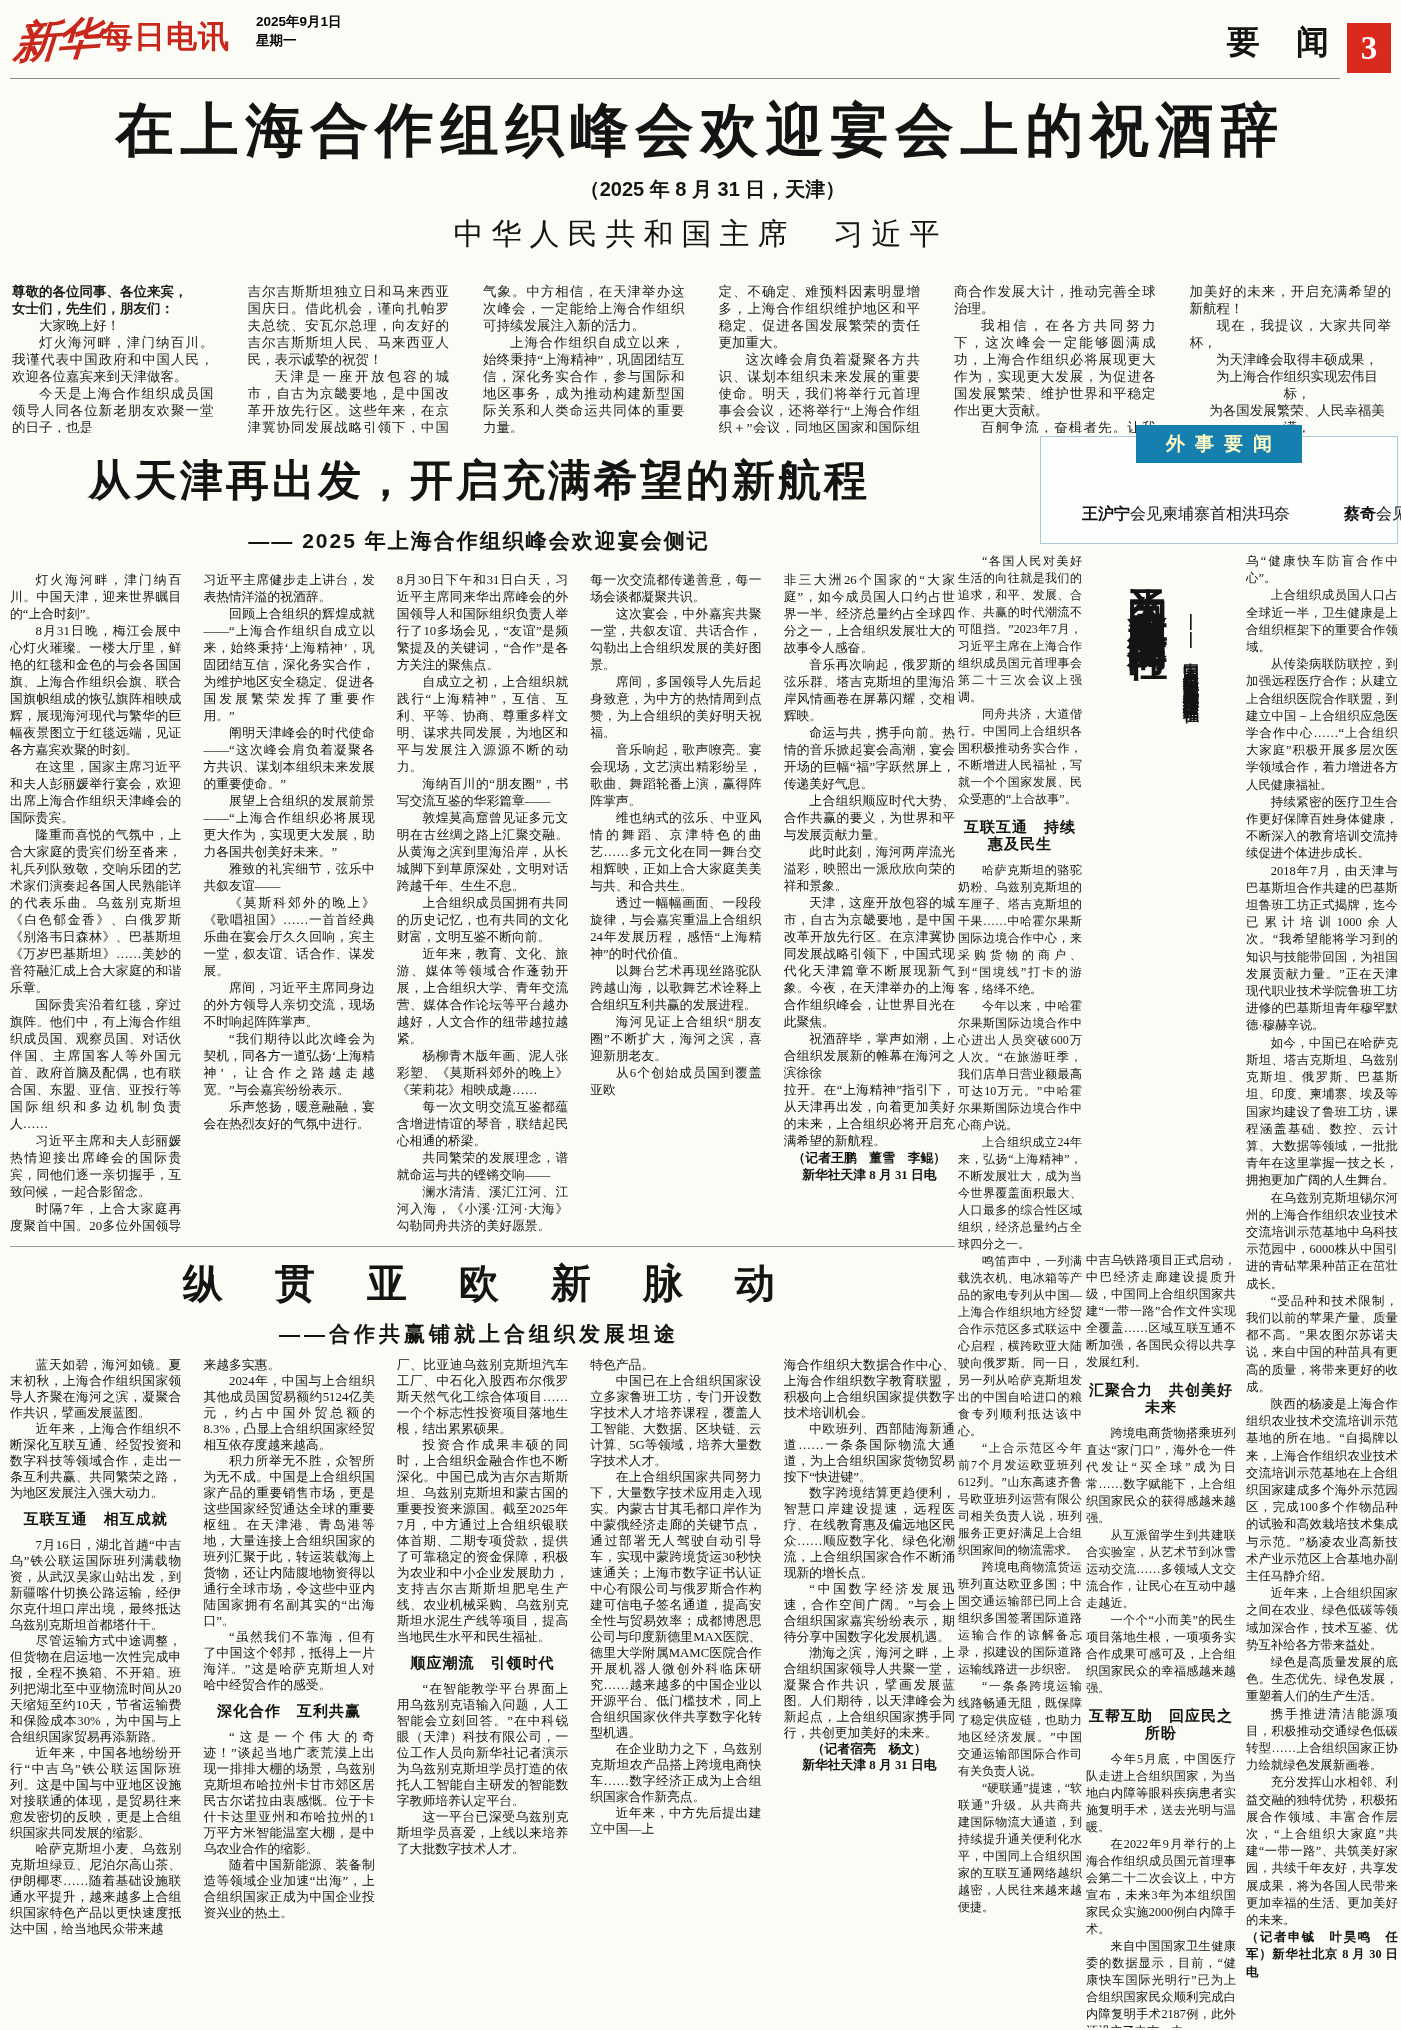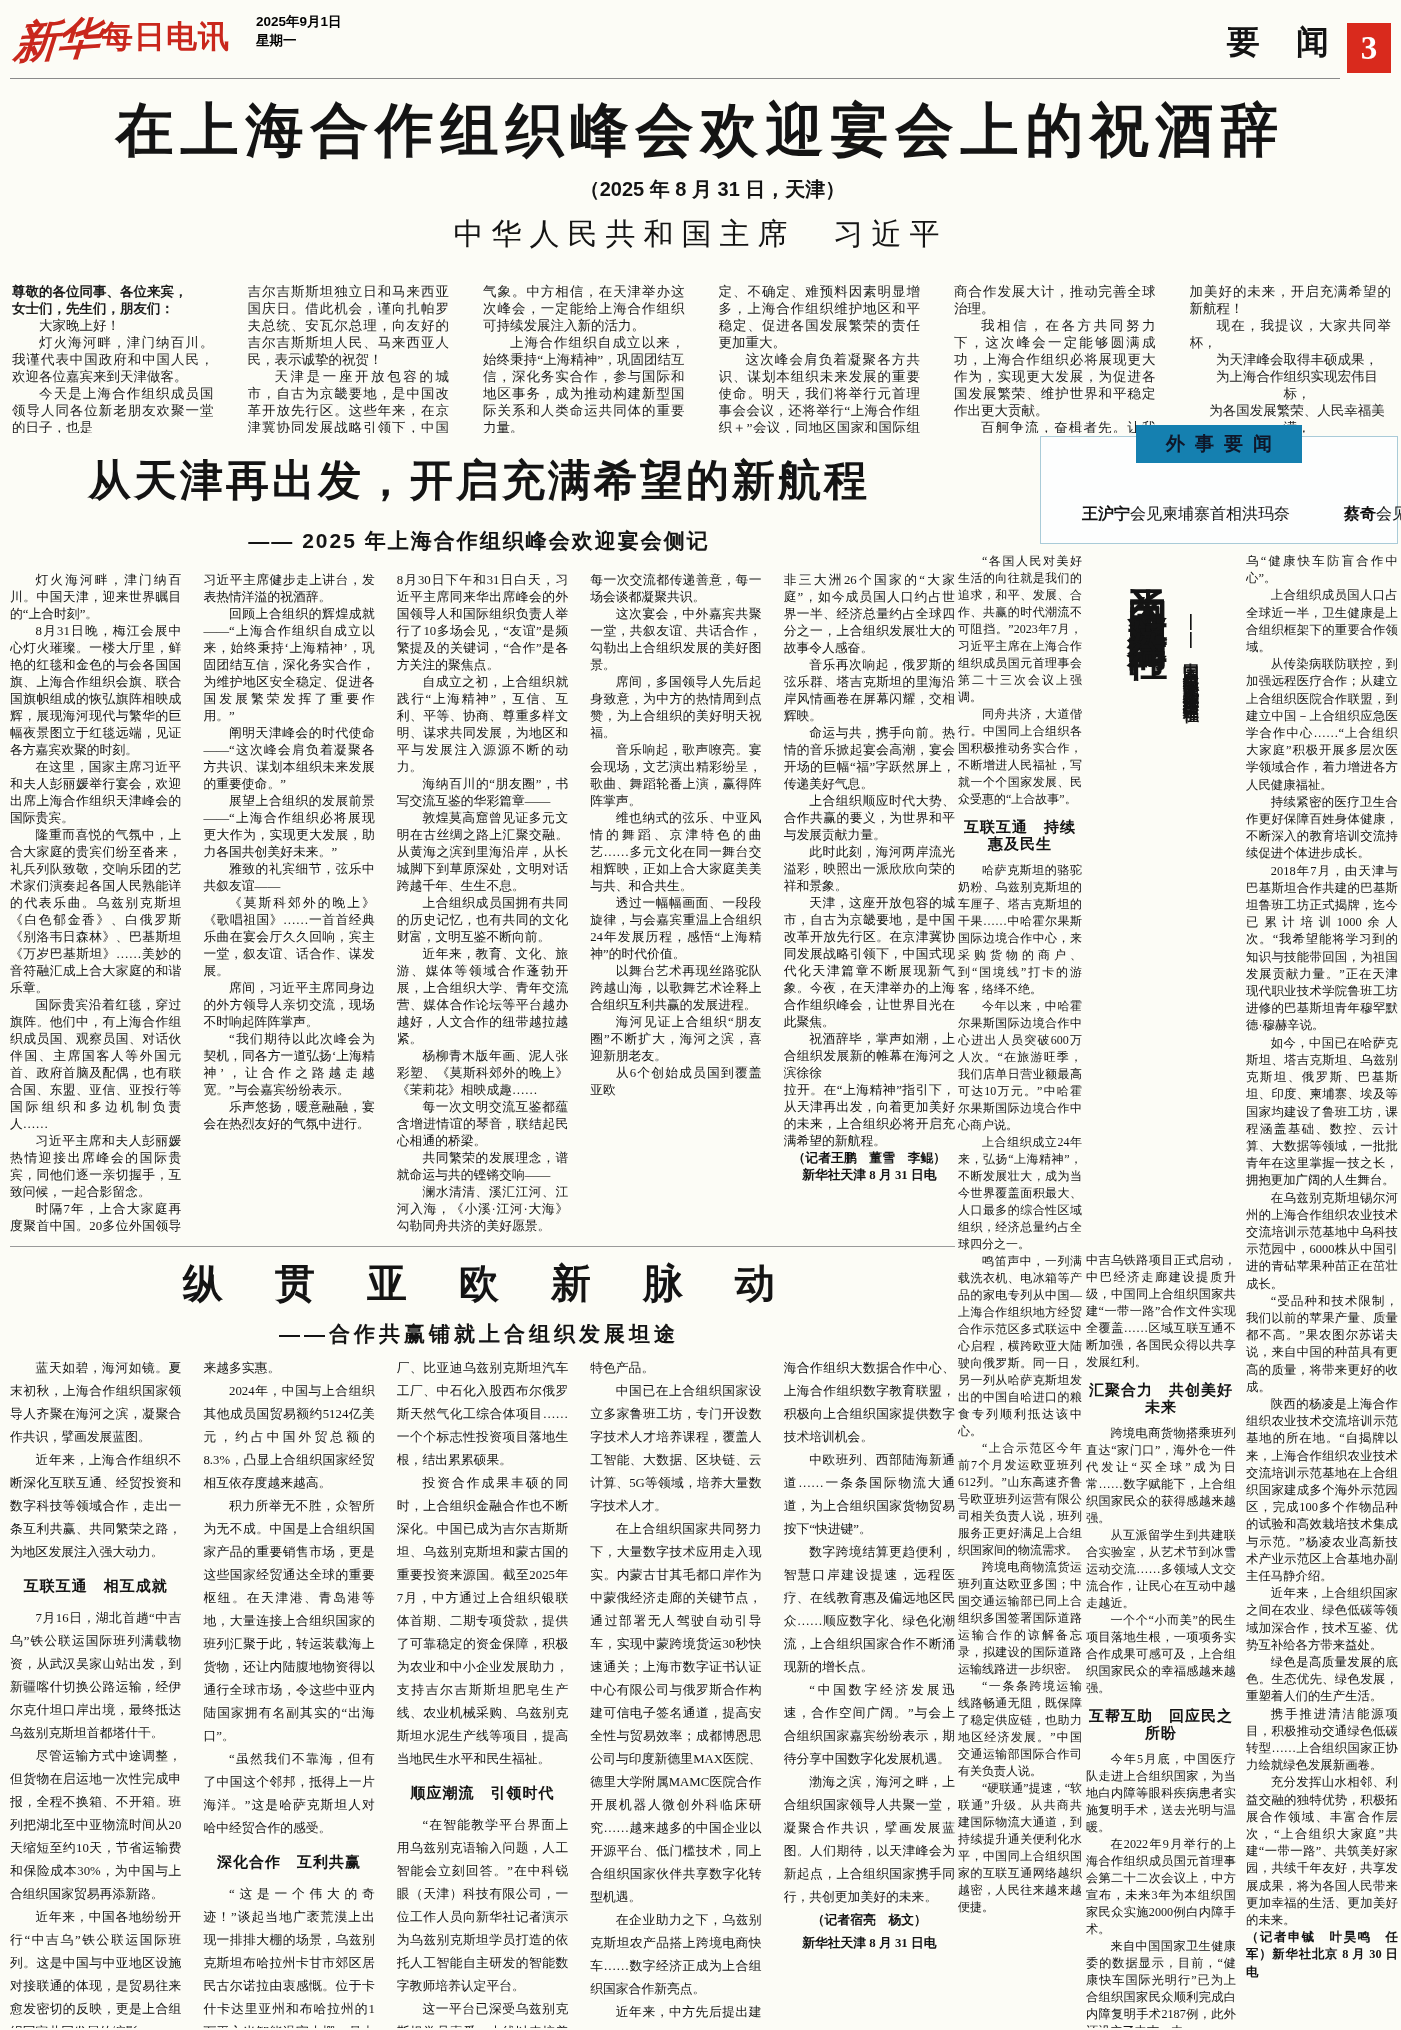--- a/index.html
+++ b/index.html
@@ -52,21 +52,21 @@
               font-size:43px; font-weight:900; letter-spacing:3px; }
   .sl-sub { position:absolute; top:527px; left:0; width:958px; text-align:center;
             font-size:21px; font-weight:bold; font-family:"Liberation Sans",sans-serif; letter-spacing:2px; }
   .cols-sl { position:absolute; top:572px; left:10px; width:945px; height:660px; gap:22px; }
   .cols-sl .col { flex:1; font-size:12.8px; line-height:17px; height:660px; }
 
   
   .fbox { position:absolute; left:1040px; top:436px; width:358px; height:108px;
           border:1px solid #a9cbd8; background:#fdfefe; }
   .ftab { position:absolute; top:-12px; left:50%; transform:translateX(-50%);
-          background:#1580b0; color:#0f172a; font-weight:bold; font-size:19px;
+          background:#1580b0; color:#fef9c3; font-weight:bold; font-size:19px;
           letter-spacing:10px; padding:6px 20px 6px 30px; font-family:"Liberation Sans",sans-serif; }
   .fheads { position:absolute; bottom:18px; left:0; width:100%; text-align:center;
             font-size:16px; white-space:nowrap; }
   .fheads .fh { margin:0 9px; }
   .fheads .lead { font-weight:900; font-family:"Liberation Sans","DejaVu Sans",sans-serif;margin-left:32px; }
   .fheads .rest { font-weight:normal; }
 
   
   .colA { position:absolute; left:958px; top:553px; width:124px; height:1475px;
           font-size:12px; line-height:17px; }
@@ -81,21 +81,21 @@
   .colB { position:absolute; left:1246px; top:553px; width:152px; height:1475px;
           font-size:12.4px; line-height:17.2px; }
 
   
   .rule2 { position:absolute; top:1246px; left:10px; width:945px; height:1px; background:#999; }
   .ar-title { position:absolute; top:1256px; left:0; width:958px; text-align:center;
               font-size:40px; font-weight:900; letter-spacing:52px; text-indent:52px; }
   .ar-sub { position:absolute; top:1320px; left:0; width:958px; text-align:center;
             font-size:21px; font-weight:bold; font-family:"Liberation Sans",sans-serif; letter-spacing:4px; }
   .cols-ar { position:absolute; top:1357px; left:10px; width:945px; height:671px; gap:22px; }
-  .cols-ar .col { flex:1; font-size:12.8px; line-height:23px; height:671px; }
+  .cols-ar .col { flex:1; font-size:12.8px; line-height:16px; height:671px; }
 </style>
 </head>
 <body>
 
 <div class="page">
 
   <header class="masthead">
     <span class="logo-script">新华</span>
     <span class="logo-type">每日电讯</span>
     <div class="mh-date">

